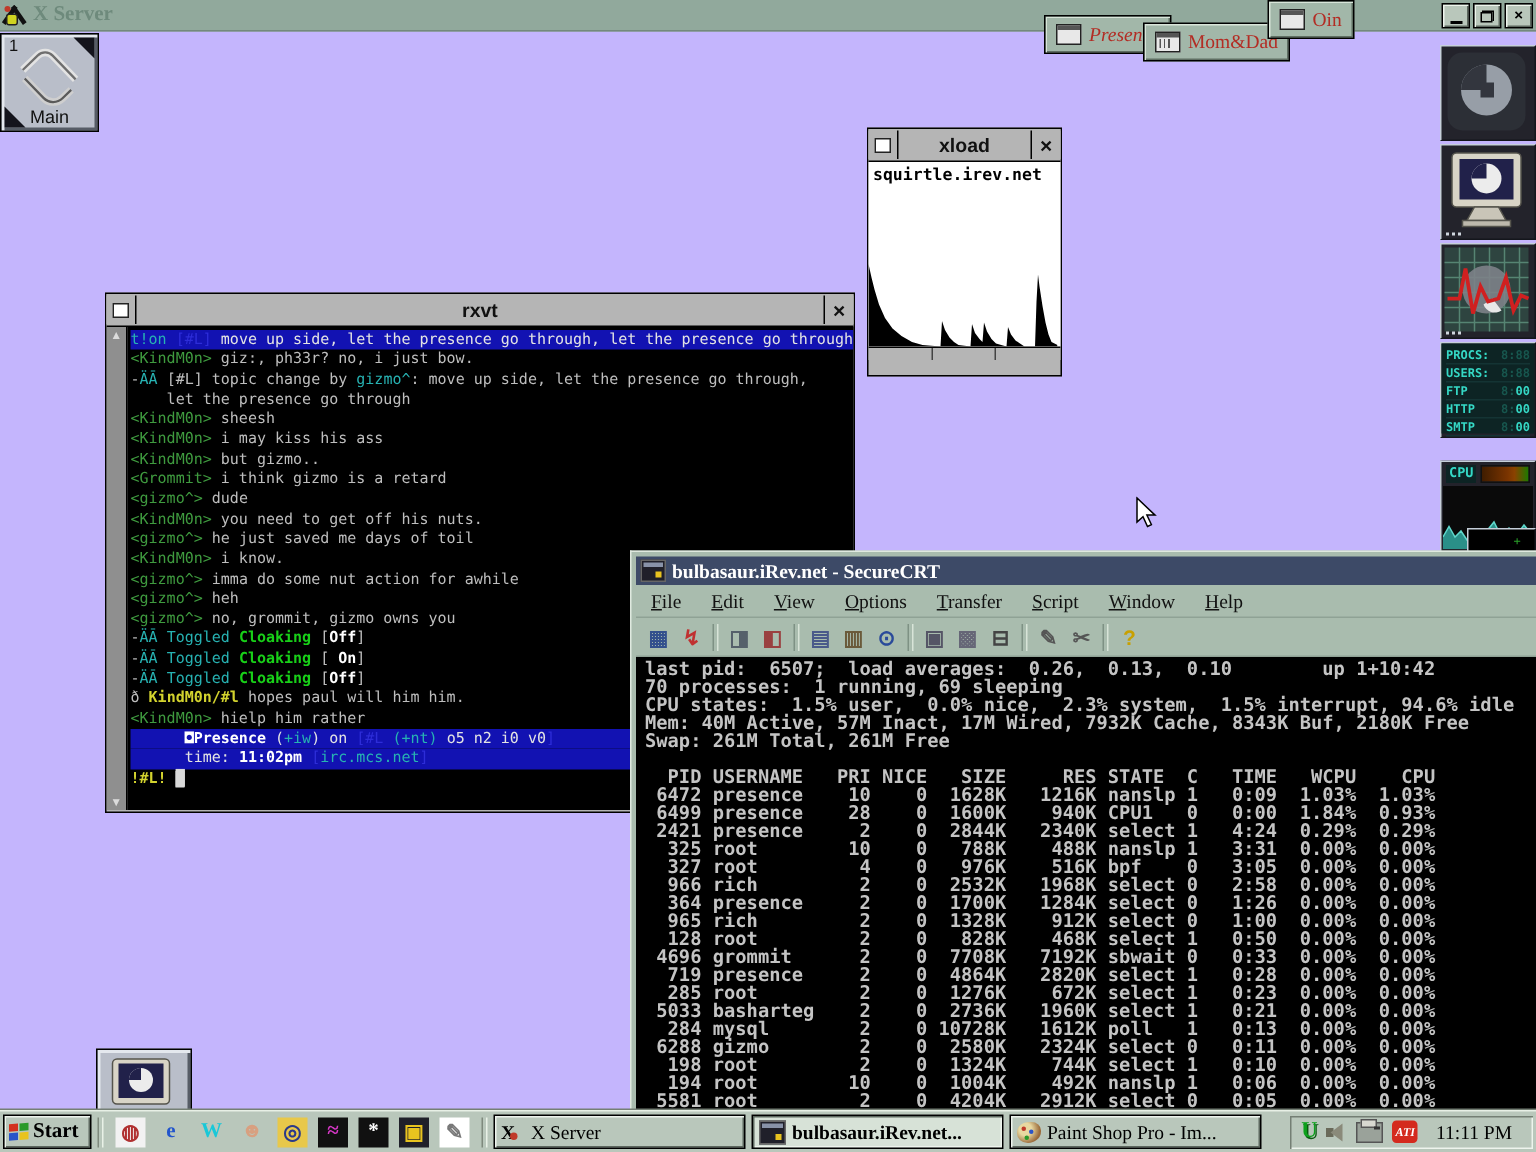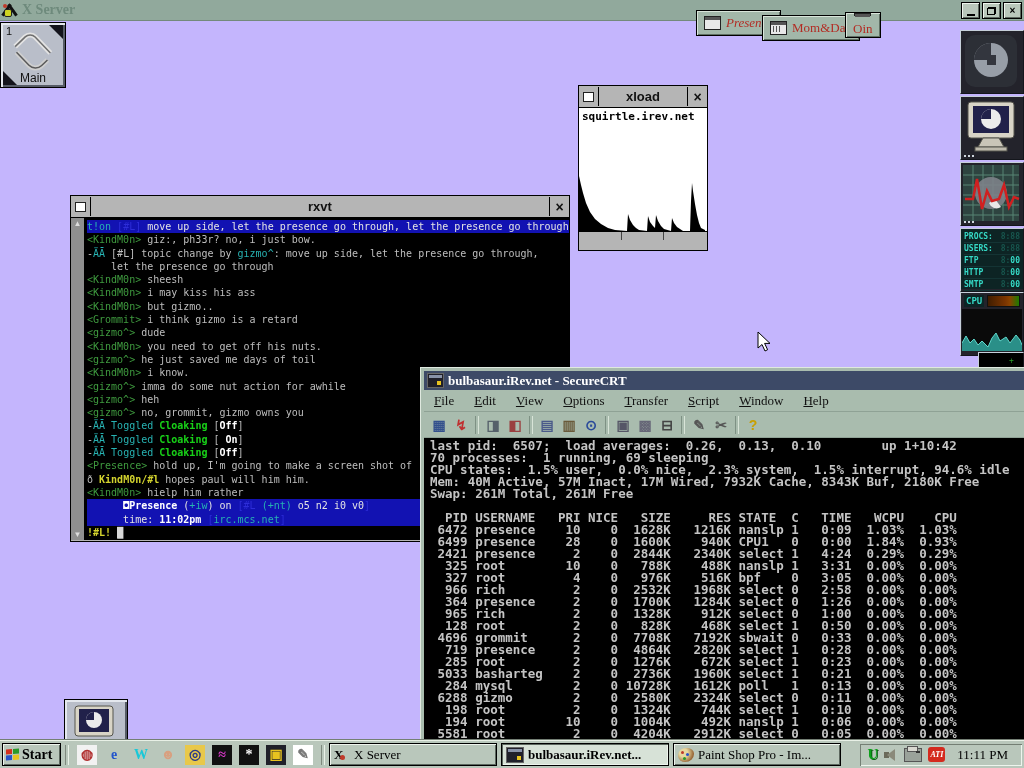--- a/index.html
+++ b/index.html
@@ -185,21 +185,21 @@
   </div>
 
   <div class="chip" style="left:684px;top:10px;margin-left:12px;">
     <span class="chip-ic"></span>
     <span class="chip-label it">Presence</span>
   </div>
   <div class="chip" style="left:762px;top:15px;">
     <span class="chip-ic bars"></span>
     <span class="chip-label">Mom&amp;Dad</span>
   </div>
-  <div class="chip" style="left:845px;top:12px;flex-direction:column;">
+  <div class="chip" style="left:845px;top:0;">
     <span class="chip-ic"></span>
     <span class="chip-label">Oin</span>
   </div>
 
   <div class="gwin" id="xload">
     <div class="gtitle">
       <span class="gbtn">
           <span class="sq"></span>
         </span>
       <span class="ttl">xload</span>
@@ -242,21 +242,20 @@
           <div class="rxline"><span class="c-nk">&lt;gizmo^&gt;</span><span class="c-ms"> dude</span></div>
           <div class="rxline"><span class="c-nk">&lt;KindM0n&gt;</span><span class="c-ms"> you need to get off his nuts.</span></div>
           <div class="rxline"><span class="c-nk">&lt;gizmo^&gt;</span><span class="c-ms"> he just saved me days of toil</span></div>
           <div class="rxline"><span class="c-nk">&lt;KindM0n&gt;</span><span class="c-ms"> i know.</span></div>
           <div class="rxline"><span class="c-nk">&lt;gizmo^&gt;</span><span class="c-ms"> imma do some nut action for awhile</span></div>
           <div class="rxline"><span class="c-nk">&lt;gizmo^&gt;</span><span class="c-ms"> heh</span></div>
           <div class="rxline"><span class="c-nk">&lt;gizmo^&gt;</span><span class="c-ms"> no, grommit, gizmo owns you</span></div>
           <div class="rxline"><span class="c-ms">-</span><span class="c-cy">ÄĀ Toggled </span><span class="c-gb">Cloaking </span><span class="c-ms">[</span><span class="c-wb">Off</span><span class="c-ms">]</span></div>
           <div class="rxline"><span class="c-ms">-</span><span class="c-cy">ÄĀ Toggled </span><span class="c-gb">Cloaking </span><span class="c-ms">[</span><span class="c-wb"> On</span><span class="c-ms">]</span></div>
           <div class="rxline"><span class="c-ms">-</span><span class="c-cy">ÄĀ Toggled </span><span class="c-gb">Cloaking </span><span class="c-ms">[</span><span class="c-wb">Off</span><span class="c-ms">]</span></div>
-          <div class="rxline"><span class="c-nk">&lt;Presence&gt;</span><span class="c-ms"> hold up, I'm going to make a screen shot of</span></div>
           <div class="rxline"><span class="c-ms">ð </span><span class="c-yb">KindM0n/#l</span><span class="c-ms"> hopes paul will him him.</span></div>
           <div class="rxline"><span class="c-nk">&lt;KindM0n&gt;</span><span class="c-ms"> hielp him rather</span></div>
           <div class="rxline hl"><span class="c-wt">      </span><span class="c-wb">◘Presence</span><span class="c-wt"> (</span><span class="c-cy">+iw</span><span class="c-wt">) on </span><span class="c-nv">[#L </span><span class="c-cy">(+nt)</span><span class="c-wt"> o5 n2 i0 v0</span><span class="c-nv">]</span></div>
           <div class="rxline hl"><span class="c-wt">      time: </span><span class="c-wb">11:02pm</span><span class="c-nv"> [</span><span class="c-cy">irc.mcs.net</span><span class="c-nv">]</span><span class="c-wt">                                    </span><span class="c-wb">act: 3</span></div>
           <div class="rxline"><span class="c-yb">!#L!</span><span class="c-wt"> </span><span class="c-cur">█</span></div>
         </div>
     </div>
   </div>
 
   <div class="dock" style="top:30px;">
@@ -321,21 +320,21 @@
           <span class="ghost">8:</span>
           <span class="val">00</span>
         </div>
         <div class="lcdrow">
           <span class="lbl">SMTP</span>
           <span class="ghost">8:</span>
           <span class="val">00</span>
         </div>
       </div>
   </div>
-  <div class="dock" style="top:292px;">
+  <div class="dock" style="top:307px;">
     <div class="cpuhead">
       <span class="lbl">CPU</span>
       <span class="cpubar"></span>
     </div>
     <svg width="60" height="42" style="background:#0a0a0a;display:block;margin:0 1px;">
       <polygon points="0,42 0,34 4,27 8,34 12,30 16,36 20,32 26,38 30,29 34,24 38,32 44,28 48,34 54,26 58,31 60,36 60,42" fill="#2a8f88"></polygon>
       <polyline points="0,34 4,27 8,34 12,30 16,36 20,32 26,38 30,29 34,24 38,32 44,28 48,34 54,26 58,31 60,36" fill="none" stroke="#5fd8cc" stroke-width="1"></polyline>
     </svg>
   </div>
   <div class="dock" style="top:352px;left:978px;width:44px;height:40px;background:#000;z-index:1;">

